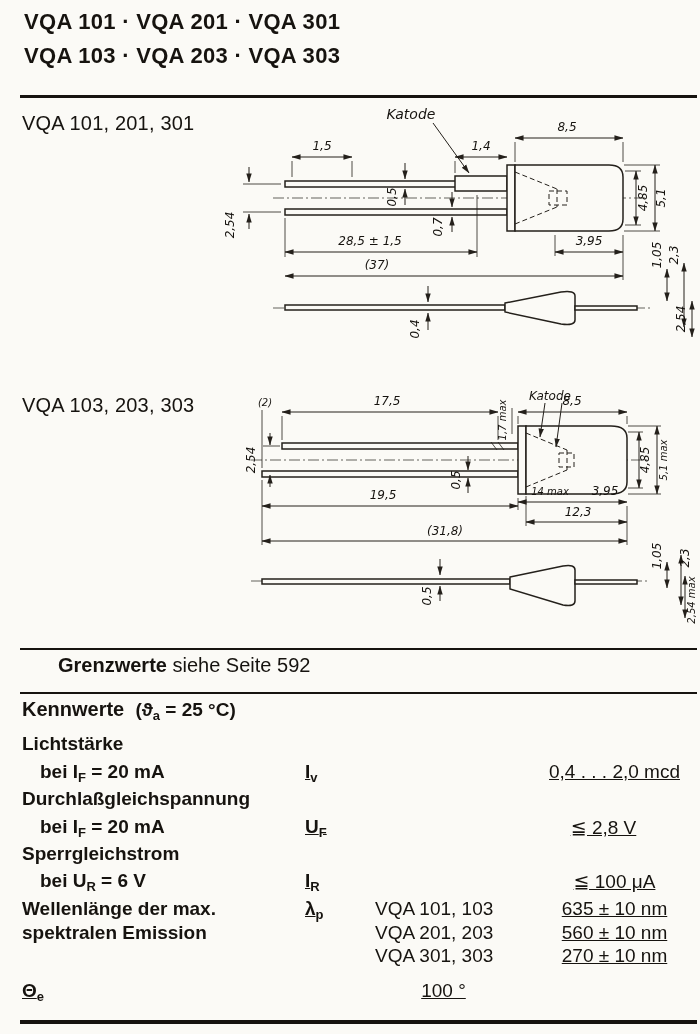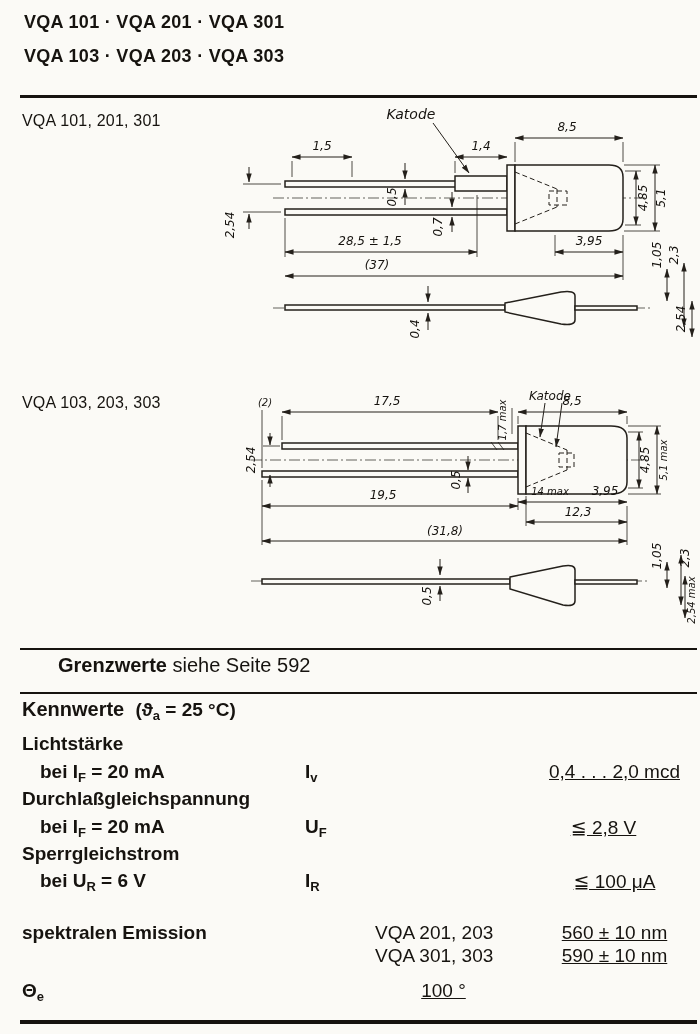--- a/index.html
+++ b/index.html
@@ -1,37 +1,37 @@
 <!DOCTYPE html>
 <html><head>
 <meta charset="utf-8">
 <style>
   html,body{margin:0;padding:0;}
   body{background:#e8e6e0;}
   .page{position:relative;width:700px;height:1034px;background:#fbfaf6;font-family:"Liberation Sans",sans-serif;color:#16130f;overflow:hidden;}
-  .title{position:absolute;left:24px;top:5px;font-size:18px;font-weight:bold;line-height:34px;letter-spacing:.3px;}
+  .title{position:absolute;left:24px;top:5px;font-size:22px;font-weight:bold;line-height:34px;letter-spacing:.3px;}
   .rule{position:absolute;background:#16130f;}
-  .dlabel{position:absolute;left:22px;font-size:16px;letter-spacing:.2px;}
+  .dlabel{position:absolute;left:22px;font-size:20px;letter-spacing:.2px;}
   .drw{position:absolute;overflow:visible;}
   .drw .part{fill:#fbfaf6;stroke:#24201b;stroke-width:1.5;}
   .drw .ln{stroke:#24201b;stroke-width:1;fill:none;}
   .drw .thin{stroke-width:.8;}
   .drw .dsh{stroke:#24201b;stroke-width:1;fill:none;stroke-dasharray:5 3;}
   .drw .cl{stroke:#24201b;stroke-width:.7;fill:none;stroke-dasharray:11 3 2 3;}
   .drw text{fill:#16130f;font-family:"DejaVu Sans",sans-serif;font-style:italic;font-size:12px;text-anchor:middle;}
   .drw text.big{font-size:14px;}
   .drw text.sm{font-size:10px;}
   .grenz{position:absolute;left:22px;top:654px;font-size:20px;margin-left:36px;}
   .gb{font-weight:bold;}
   .kw-head{position:absolute;left:22px;top:698px;font-size:20px;font-weight:bold;}
   .kw-head .kc{font-size:19px;text-align:center;}
   .krow{position:absolute;left:22px;right:18px;display:grid;grid-template-columns:283px 70px 172px 1fr;font-size:19px;}
   .krow .lbl{font-weight:bold;}
   .krow .indent{padding-left:18px;}
-  .krow .sym{font-weight:bold;}
+  .krow .sym{font-weight:bold;text-decoration:underline;}
   .krow .val{text-align:center;white-space:nowrap;text-decoration:underline;}
   .krow .val.in1{padding-right:22px;}
   .krow .val.in2{padding-right:35px;}
   .sb{font-size:13px;vertical-align:-4px;}
 </style>
 </head>
 <body>
 
 <div class="page">
 
@@ -337,31 +337,37 @@
   <div class="krow" style="top:843px">
     <div class="lbl">Sperrgleichstrom</div>
   </div>
   <div class="krow" style="top:870px">
     <div class="lbl indent"><span>bei U</span><span class="sb">R</span><span> = 6 V</span></div>
     <div class="sym"><span>I</span><span class="sb">R</span></div>
     <div></div>
     <div class="val">≦ 100 μA</div>
   </div>
 
+  <div class="krow" style="top:898px">
+    <div class="lbl">Wellenlänge der max.</div>
+    <div class="sym"><span>λ</span><span class="sb">p</span></div>
+    <div>VQA 101, 103</div>
+    <div class="val">635 ± 10 nm</div>
+  </div>
   <div class="krow" style="top:922px">
     <div class="lbl">spektralen Emission</div>
     <div></div>
     <div>VQA 201, 203</div>
     <div class="val">560 ± 10 nm</div>
   </div>
   <div class="krow" style="top:945px">
     <div></div>
     <div></div>
     <div>VQA 301, 303</div>
-    <div class="val">590 ± 10 nm</div>
+    <div class="val">270 ± 10 nm</div>
   </div>
 
   <div class="krow" style="top:980px">
     <div class="sym"><span>Θ</span><span class="sb">e</span></div>
     <div></div>
     <div class="val in2">100 °</div>
   </div>
 
   <div class="rule" style="left:20px;right:3px;top:1020px;height:4px"></div>
 

